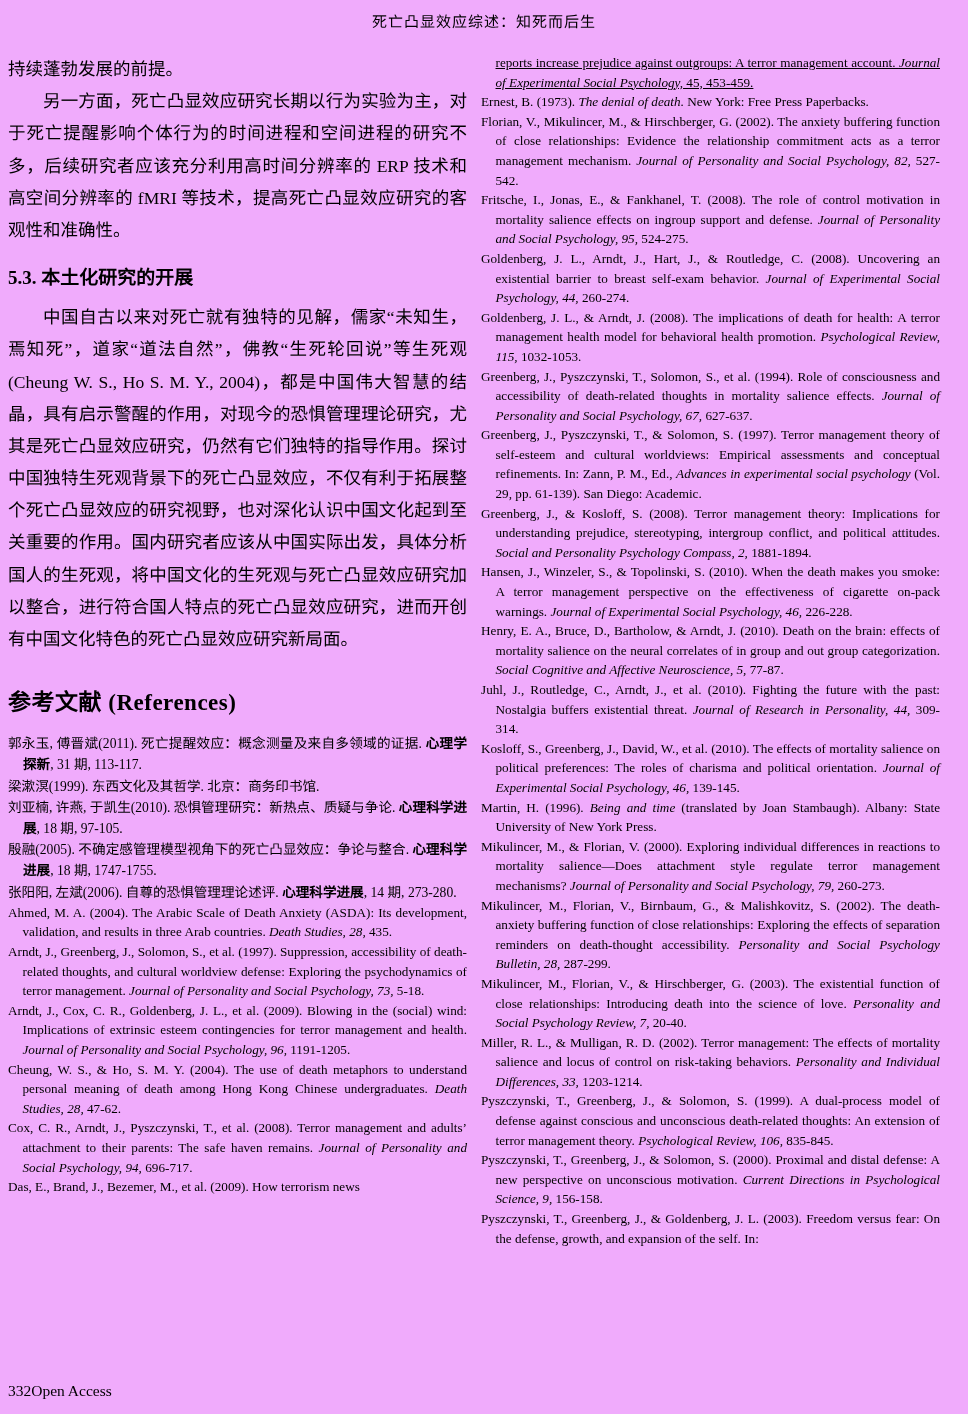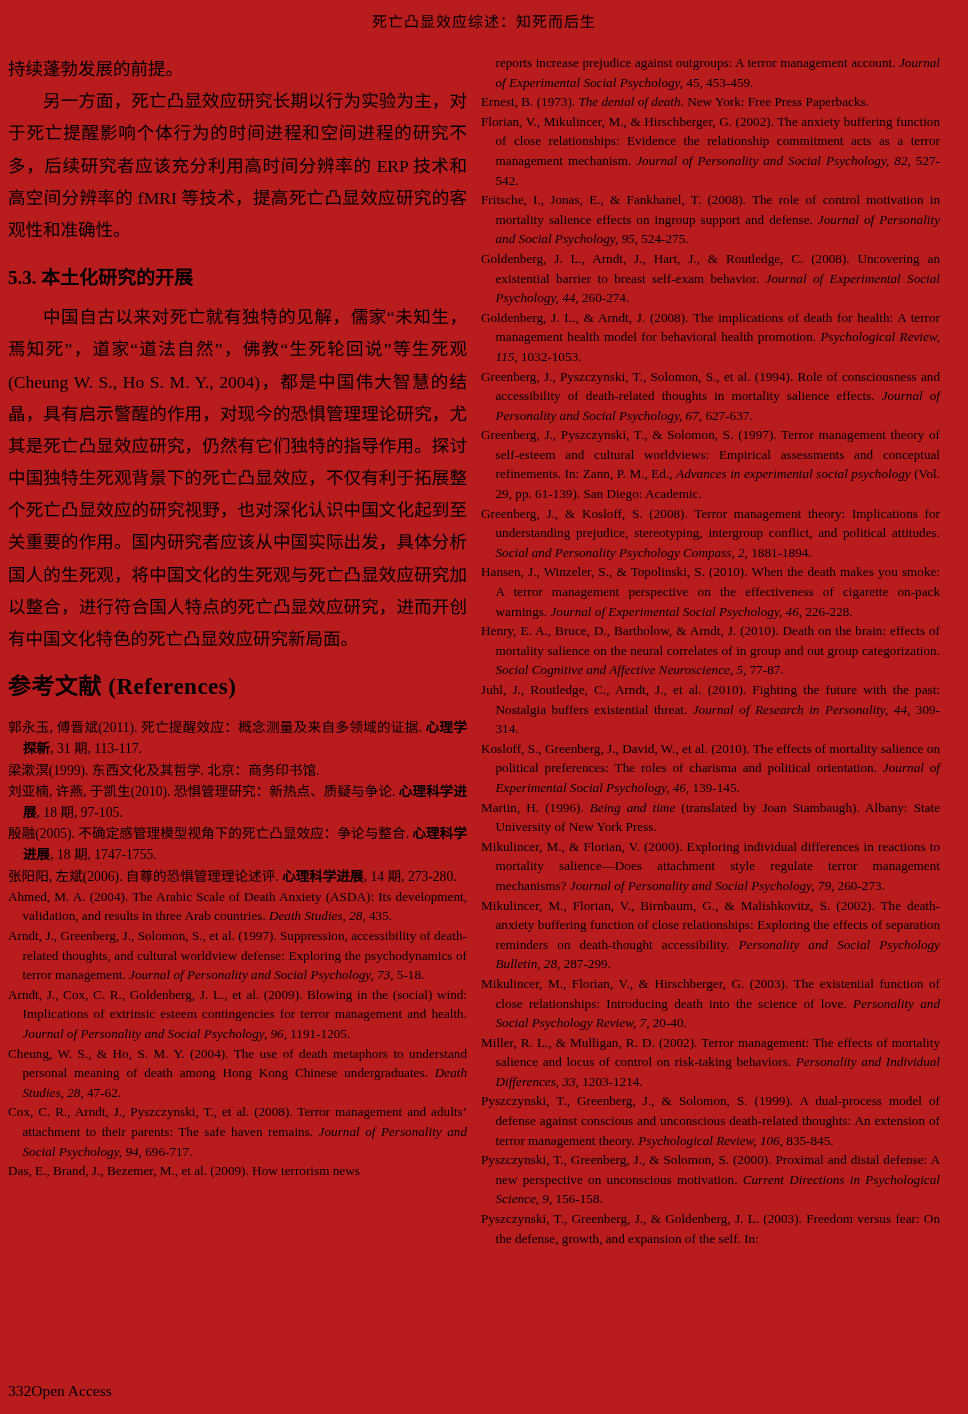--- a/index.html
+++ b/index.html
@@ -7,21 +7,21 @@
   body {
     width: 968px; height: 1414px;
     color: #000;
     font-family: "Liberation Serif", "DejaVu Serif", serif;
     overflow: hidden;
   }
   .page {
     position: relative;
     width: 968px; height: 1414px;
     padding: 8px 8px 0 8px;
-    background: #b91c1c;
+    background: #f0abfc;
   }
   .running-header {
     text-align: center;
     font-size: 15px;
     letter-spacing: 1px;
     padding: 2px 0 22px 0;
   }
   .columns { display: flex; gap: 14px; align-items: flex-start; }
   .col { width: 459px; }
   .body-cn {
@@ -32,32 +32,32 @@
   }
   .no-indent { text-indent: 0; }
   .sec-heading {
     font-size: 19px;
     font-weight: bold;
     margin: 16px 0 12px 0;
   }
   .refs-heading {
     font-size: 23px;
     font-weight: bold;
-    margin: 12px 0 16px 0;
+    margin: 28px 0 16px 0;
     letter-spacing: 0.5px;
   }
   .refs { width: 100%; }
   .refs-cn { font-size: 13.6px; line-height: 1.56; }
   .refs-en { font-size: 13.2px; line-height: 1.485; }
   .ref {
     text-align: justify;
     padding-left: 1.1em;
     text-indent: -1.1em;
   }
-  .ref-cont { text-indent: 0; }
+  .ref-cont { text-indent: 0; text-decoration: underline; }
   .it { font-style: italic; }
   .bd { font-weight: bold; }
   .footer {
     position: absolute;
     left: 8px; right: 8px; bottom: 14px;
     display: flex;
     justify-content: flex-start;
     font-size: 15.5px;
   }
 </style>

